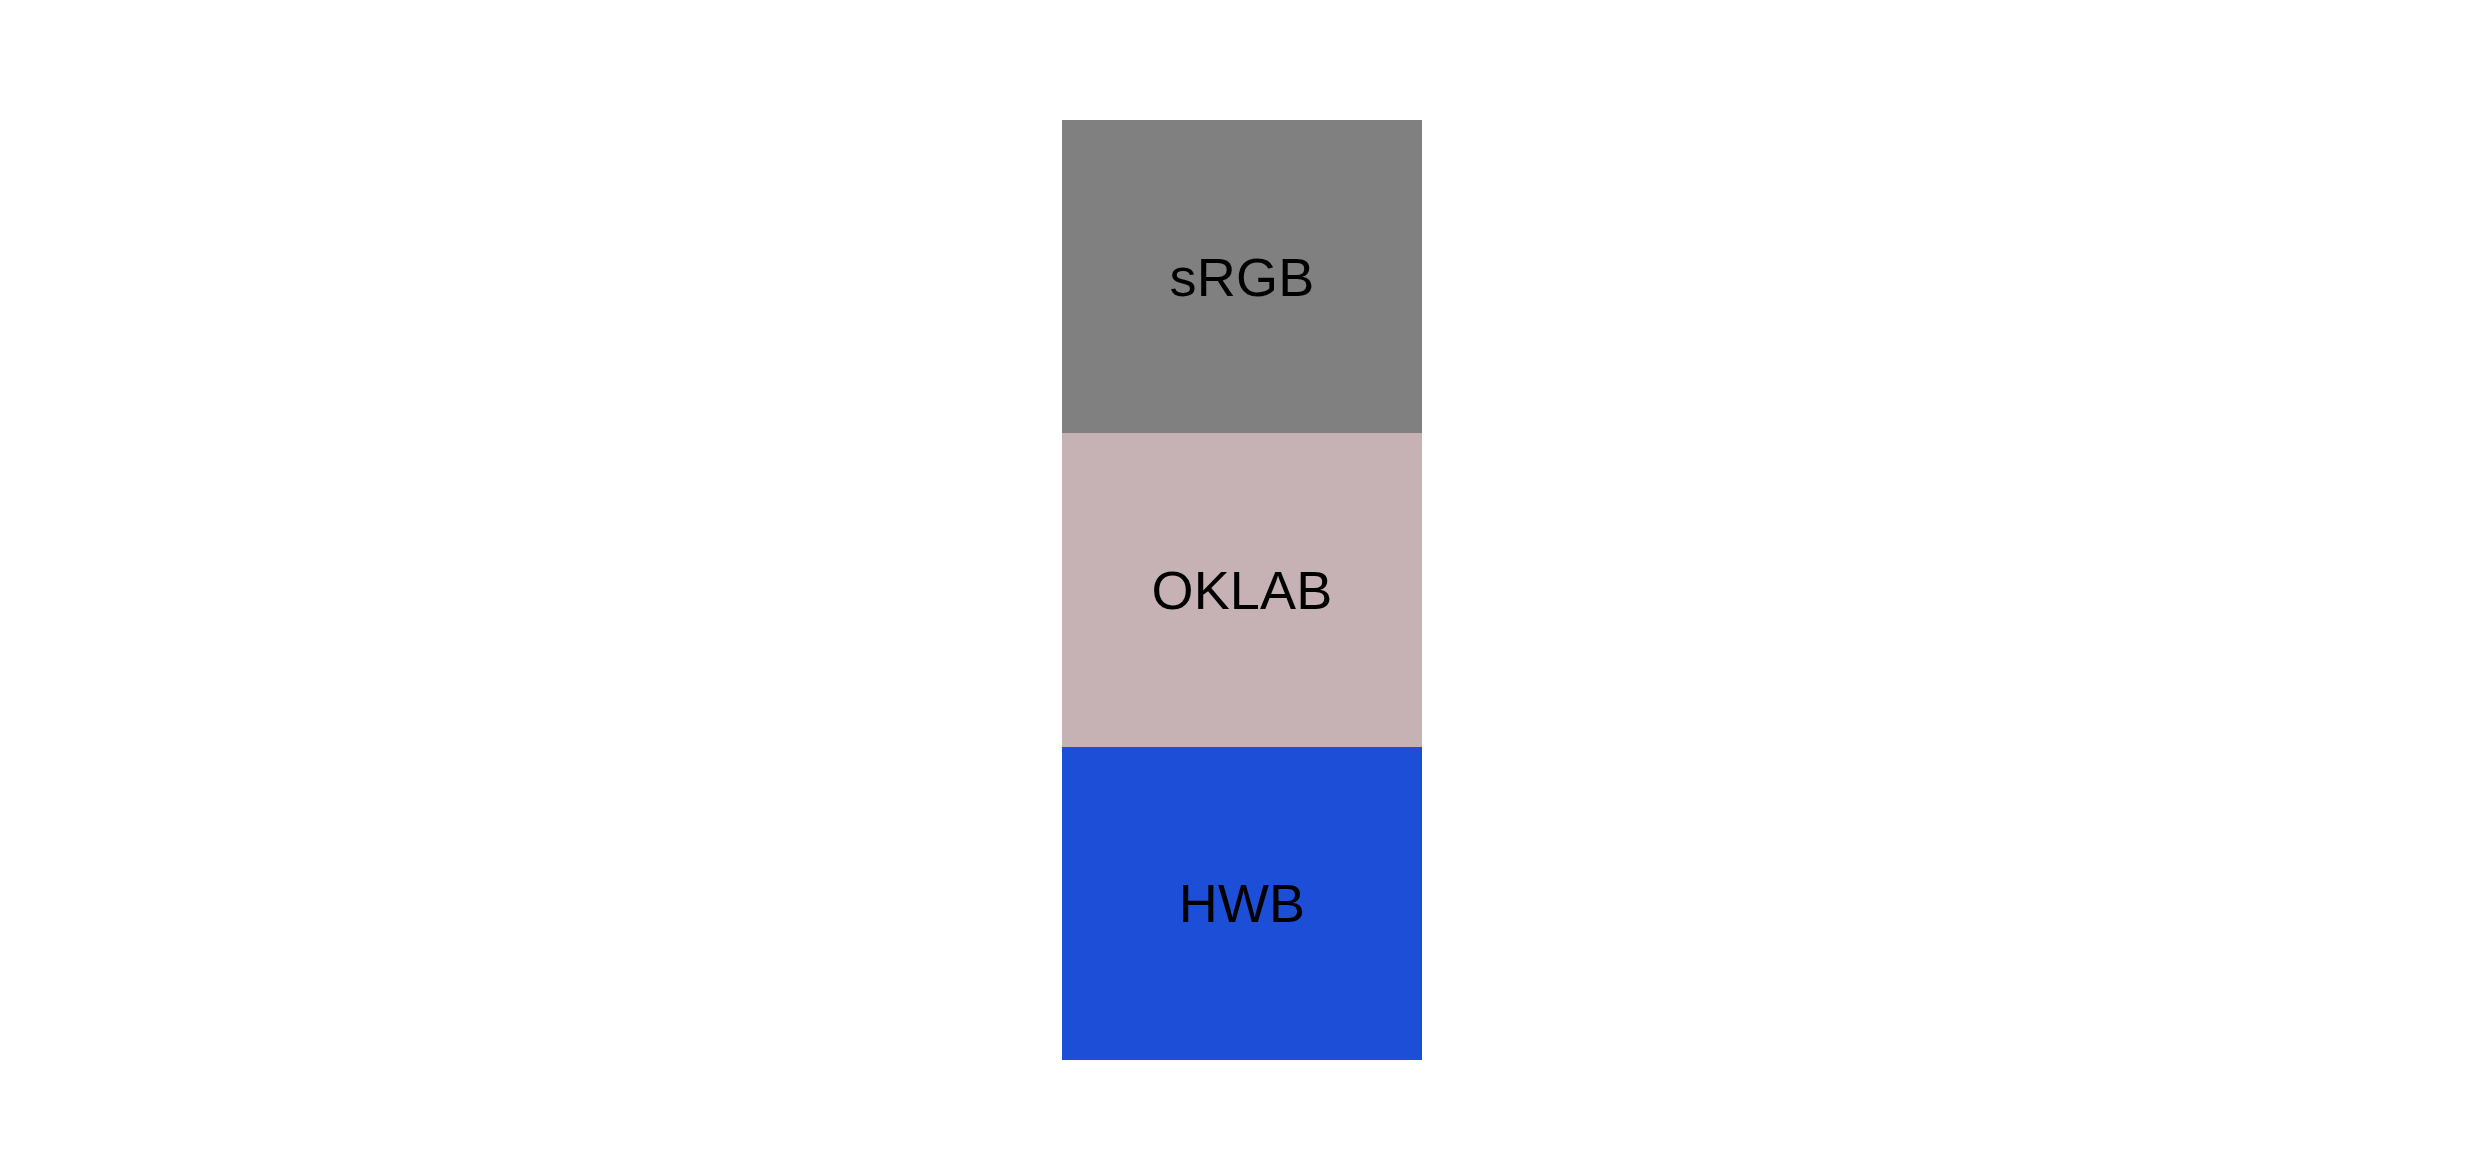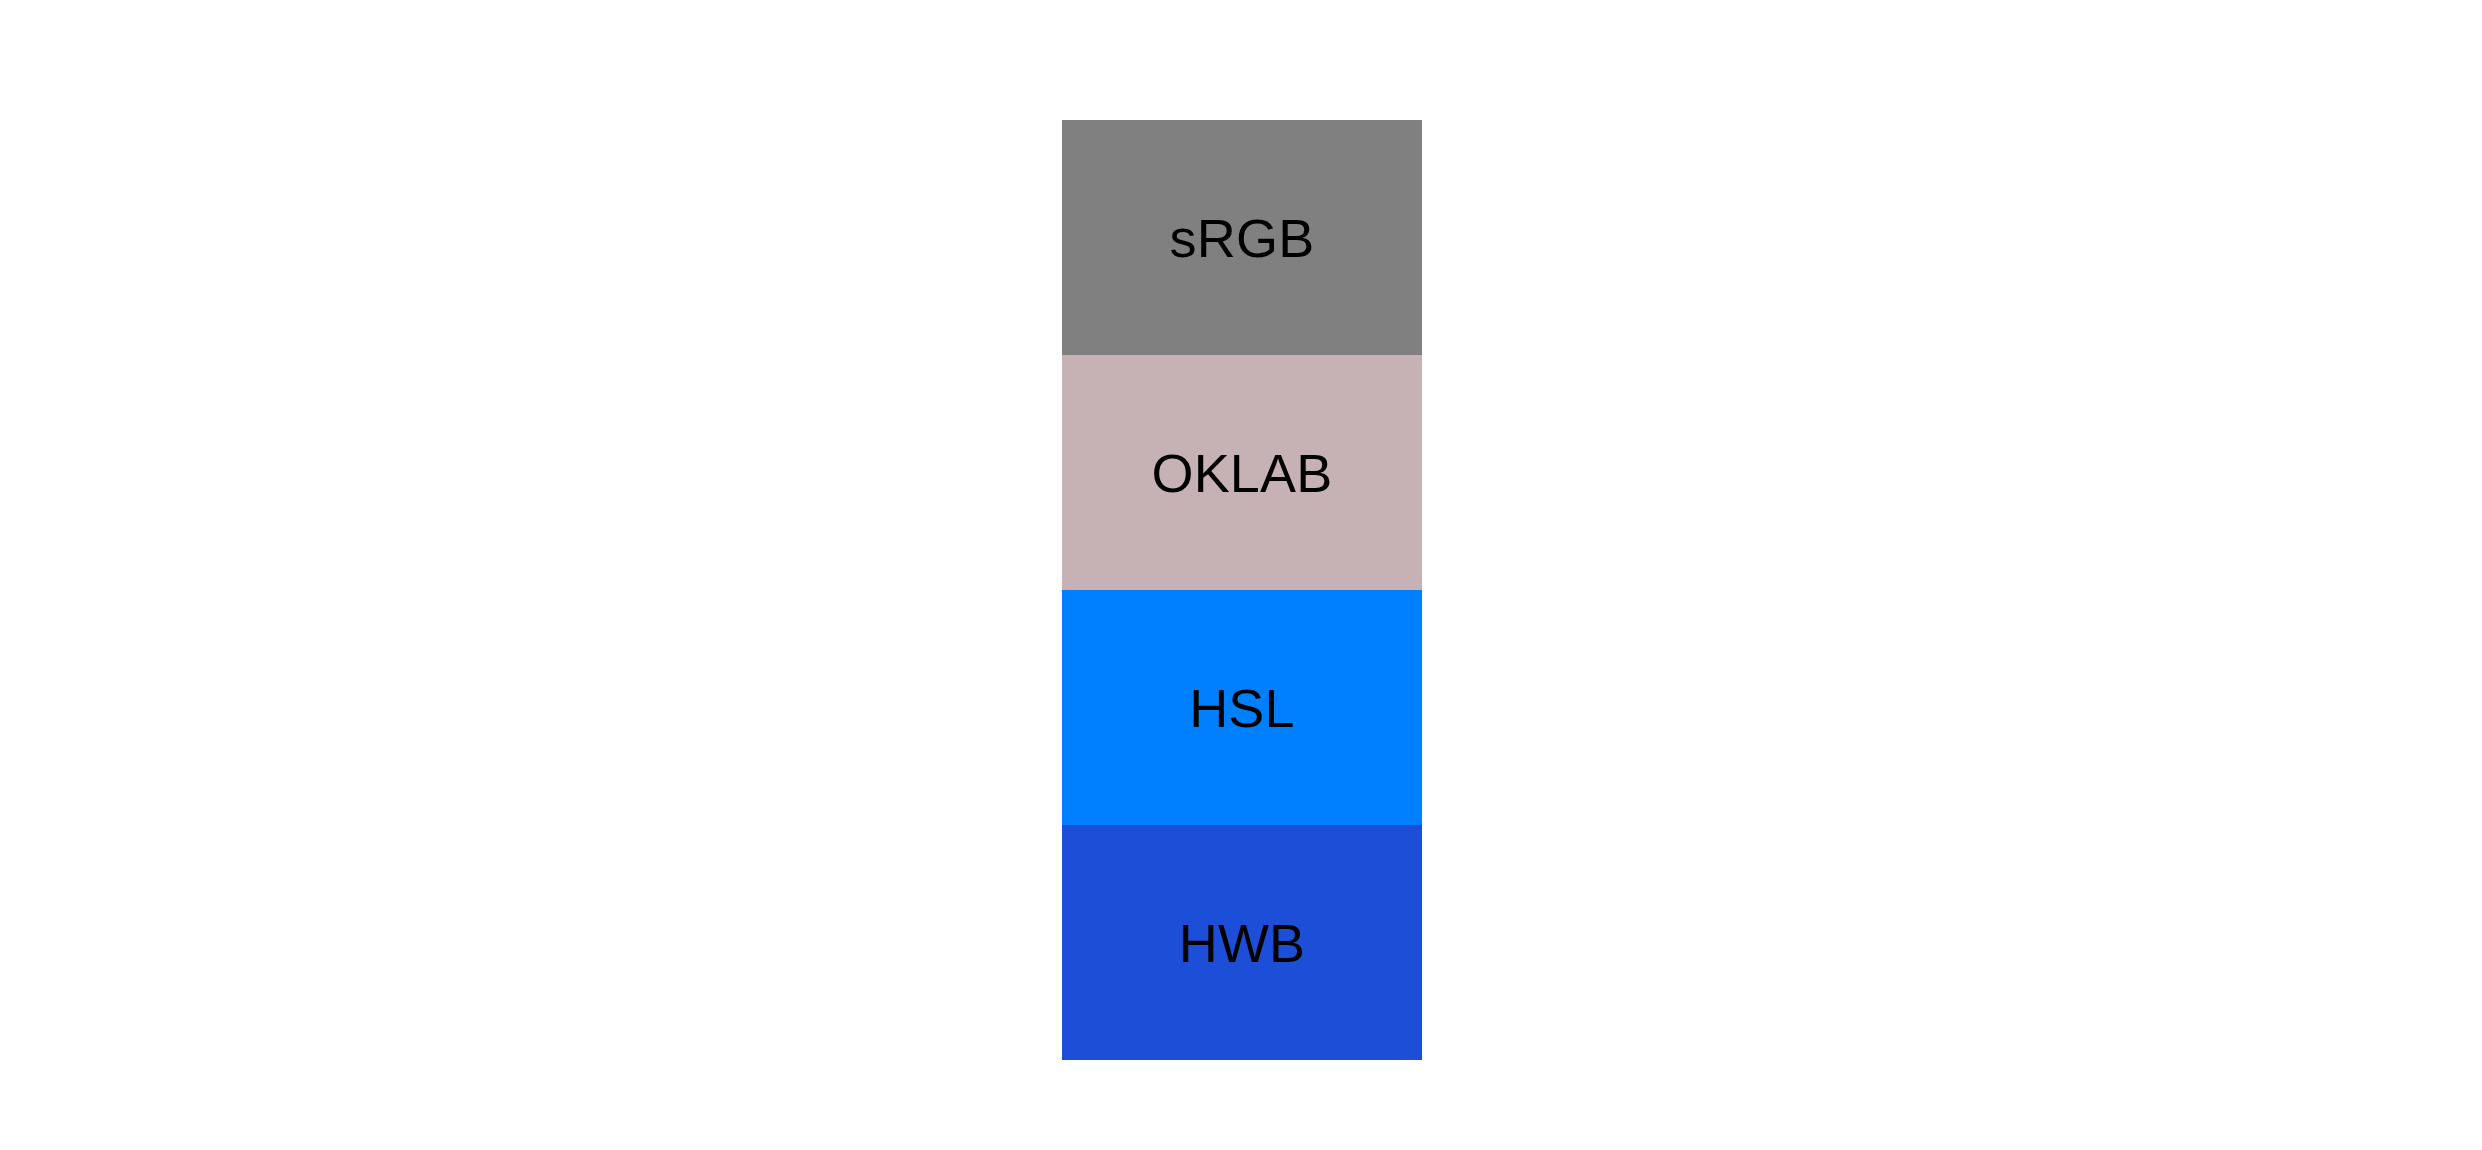--- a/index.html
+++ b/index.html
@@ -49,21 +49,18 @@
 <div id="swatch-stack" style="left: 1062px; top: 100px; width: 360px; height: 940px; margin-top: 20px;">
 
   <div class="swatch-band" style="background-color: rgb(128, 128, 128);">
     <span class="swatch-label" style="color: rgb(0, 0, 0);">sRGB</span>
   </div>
 
   <div class="swatch-band" style="background-color: rgb(198, 178, 181);">
     <span class="swatch-label" style="color: rgb(0, 0, 0);">OKLAB</span>
   </div>
 
-  <div class="swatch-band" style="background-color: rgb(0, 128, 255);">
-    <span class="swatch-label" style="color: rgb(0, 0, 0);">HSL</span>
-  </div>
 
   <div class="swatch-band" style="background-color: #1d4ed8;">
     <span class="swatch-label" style="color: rgb(0, 0, 0);">HWB</span>
   </div>
 
 </div>
 
 </body></html>

